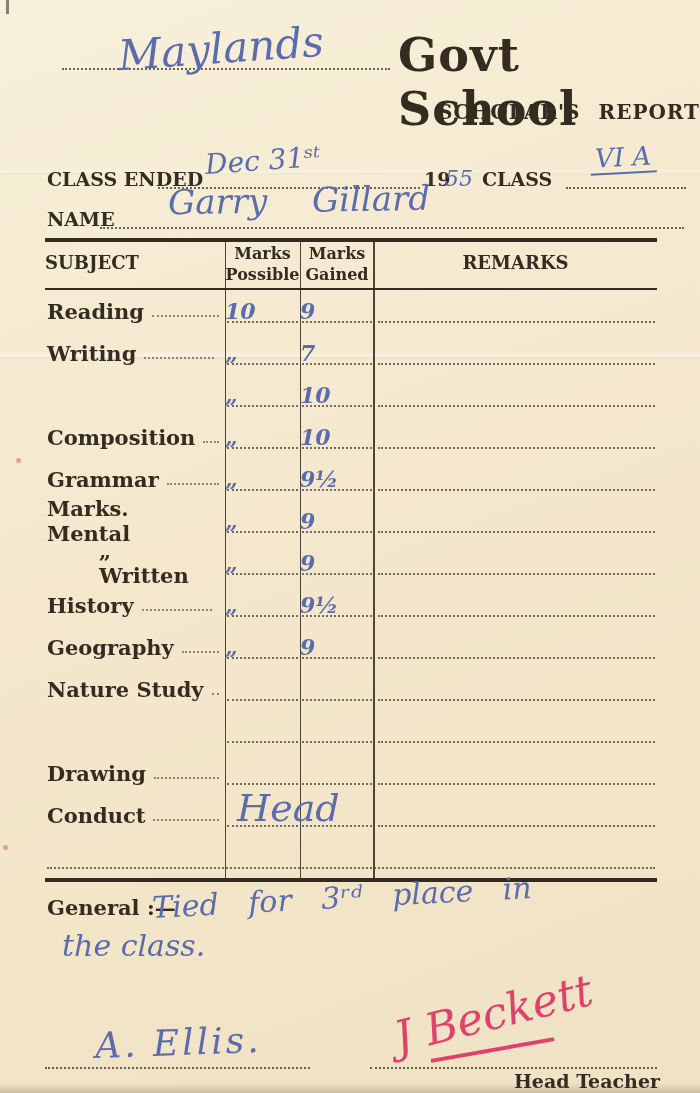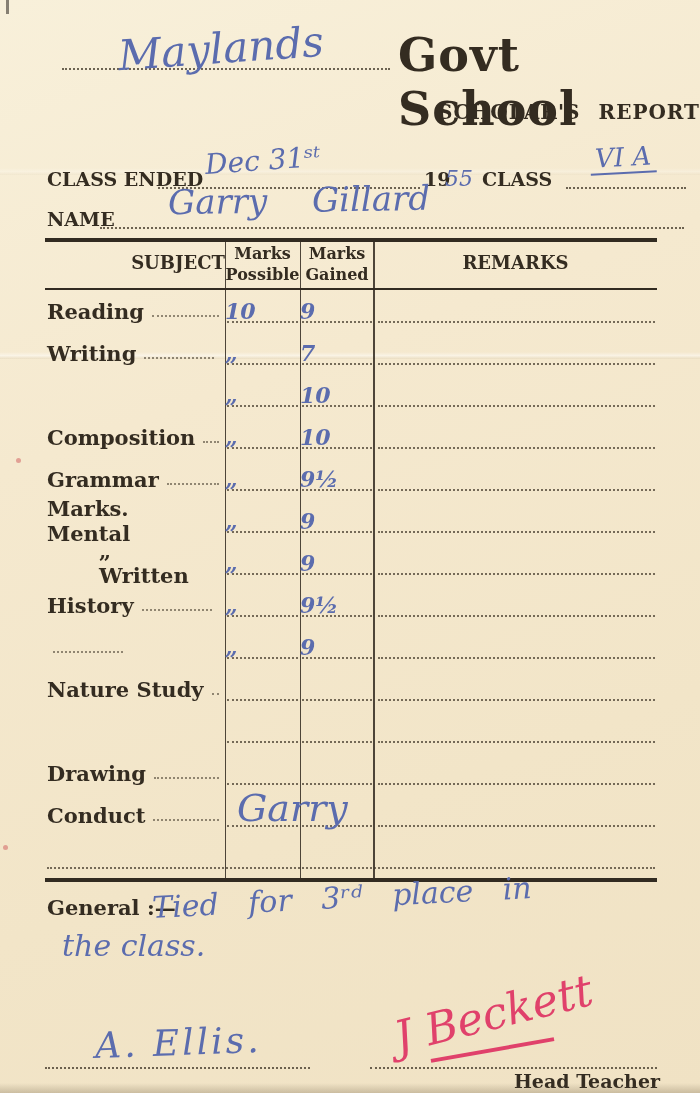--- a/index.html
+++ b/index.html
@@ -59,21 +59,21 @@
   <div class="abs print" style="left:482px;top:168px;font-size:19px">CLASS</div>
   <div class="abs dotted" style="left:566px;top:166px;width:120px;height:21px"></div>
   <div class="abs hw" style="left:590px;top:142px;font-size:26px;transform:rotate(-3deg);border-bottom:2px solid #5b6cae;padding:0 5px">VI A</div>
 
   <div class="abs print" style="left:47px;top:208px;font-size:19px">NAME</div>
   <div class="abs dotted" style="left:100px;top:205px;width:584px;height:22px"></div>
   <div class="abs hw" style="left:168px;top:180px;font-size:34px;word-spacing:34px;transform:rotate(-1deg)">Garry  Gillard</div>
 
   <div class="rule" style="left:45px;top:238px;width:612px;height:4px"></div>
 
-  <div class="abs print" style="left:45px;top:252px;width:180px;text-align:right;font-size:18px">SUBJECT</div>
+  <div class="abs print" style="left:45px;top:252px;width:180px;text-align:left;font-size:18px">SUBJECT</div>
   <div class="abs print" style="left:225px;top:243px;width:75px;text-align:center;font-size:16px;font-weight:700;line-height:21px">
     <span>Marks</span><br>
     <span>Possible</span>
   </div>
   <div class="abs print" style="left:300px;top:243px;width:74px;text-align:center;font-size:16px;font-weight:700;line-height:21px">
     <span>Marks</span><br>
     <span>Gained</span>
   </div>
   <div class="abs print" style="left:374px;top:252px;width:283px;text-align:center;font-size:18px">REMARKS</div>
 
@@ -210,20 +210,21 @@
     <div class="cgain">
         <div class="dotline"></div>
         <span class="hw mark">9½</span>
       </div>
     <div class="crem">
         <div class="dotline"></div>
       </div>
   </div>
   <div class="trow" style="top:626px">
     <div class="csub">
+        <span class="print subj">Geography</span>
         <span class="leader"></span>
       </div>
     <div class="cposs">
         <div class="dotline"></div>
         <span class="hw mark">„</span>
       </div>
     <div class="cgain">
         <div class="dotline"></div>
         <span class="hw mark">9</span>
       </div>
@@ -285,21 +286,21 @@
       </div>
     <div class="cposs">
         <div class="dotline"></div>
       </div>
     <div class="cgain">
         <div class="dotline"></div>
       </div>
     <div class="crem">
         <div class="dotline"></div>
       </div>
-    <span class="hw abs" style="left:192px;top:-8px;font-size:38px;z-index:3">Garry</span>
+    <span class="hw abs" style="left:192px;top:-8px;font-size:38px;z-index:3">Head</span>
   </div>
   <div class="trow" style="top:836px">
     <div class="fullline"></div>
   </div>
 
   <div class="rule" style="left:45px;top:878px;width:612px;height:4px"></div>
 
   <div class="abs print" style="left:47px;top:895px;font-size:21px">General :—</div>
   <div class="abs hw" style="left:152px;top:880px;font-size:30px;word-spacing:20px;transform:rotate(-3deg)">Tied for 3ʳᵈ place in</div>
   <div class="abs hw" style="left:62px;top:928px;font-size:30px">the class.</div>

